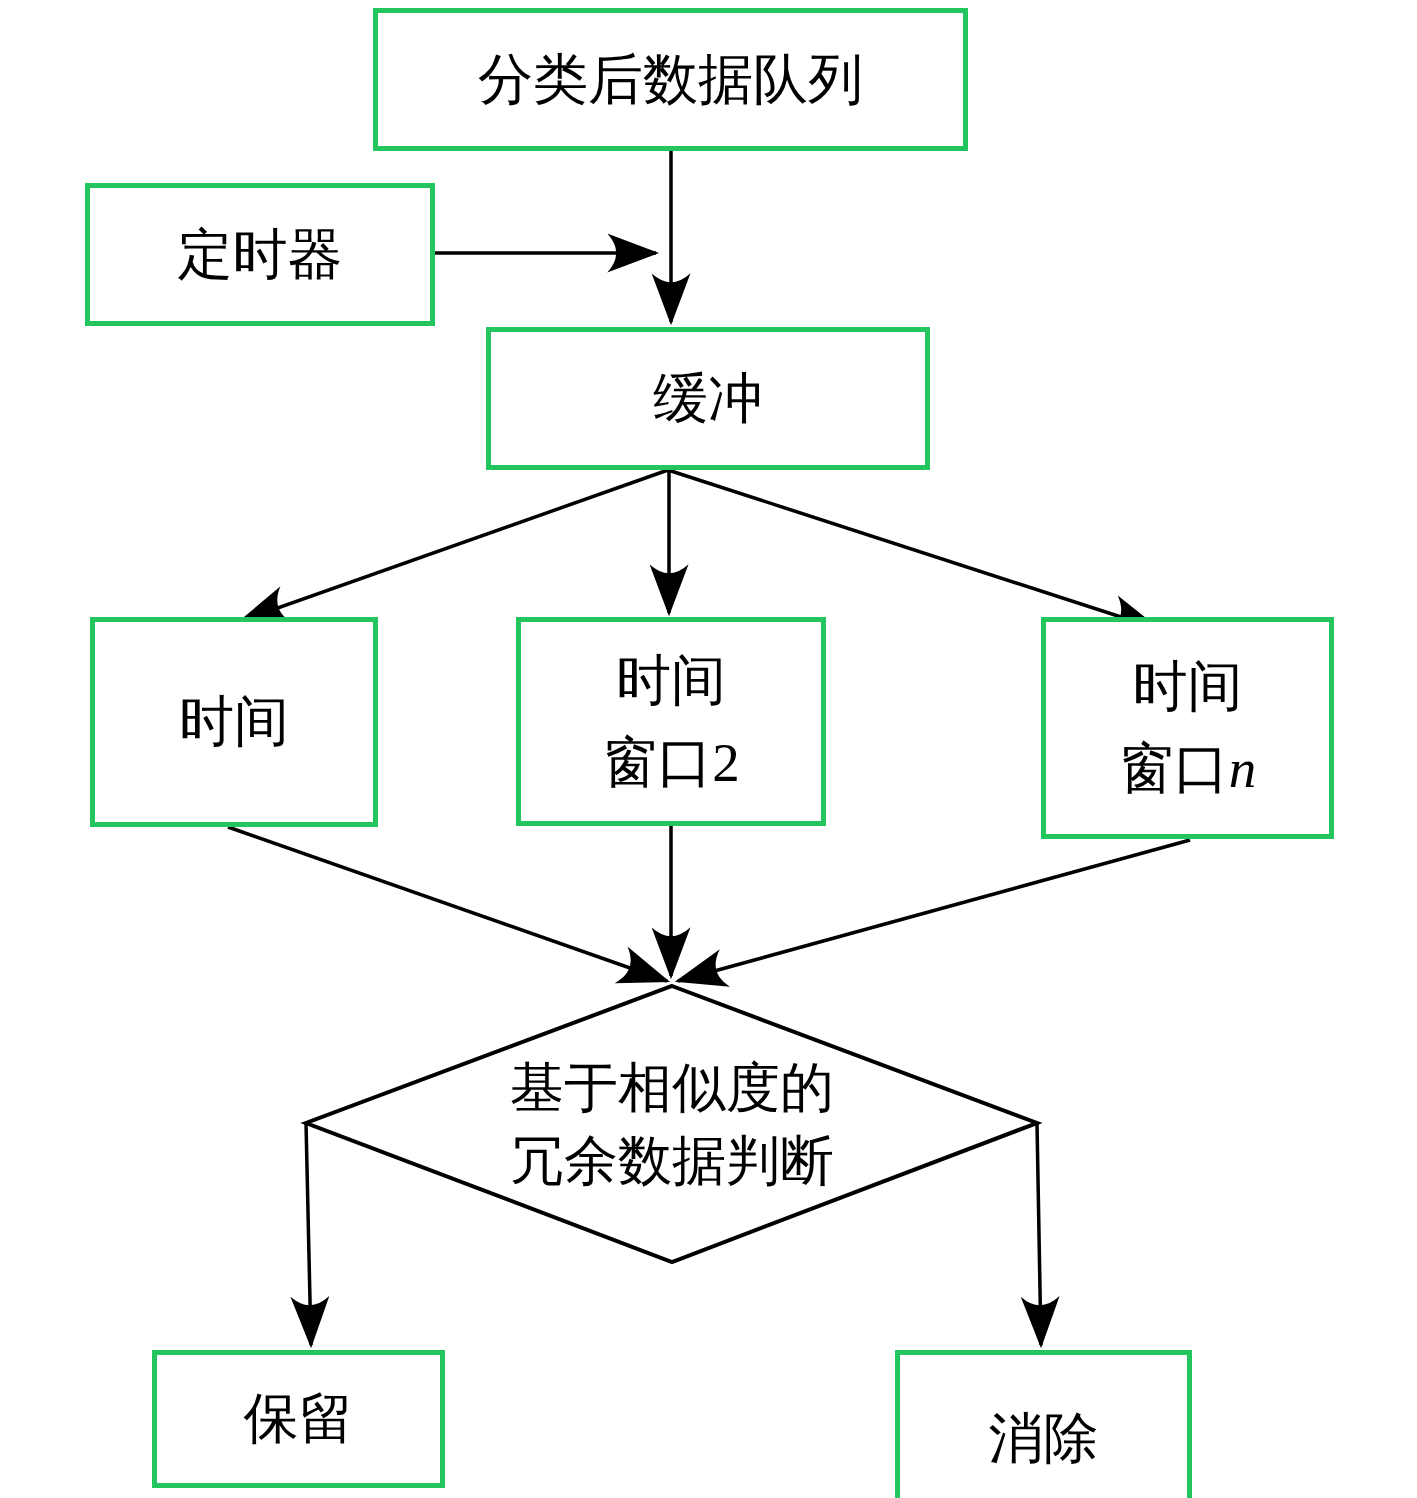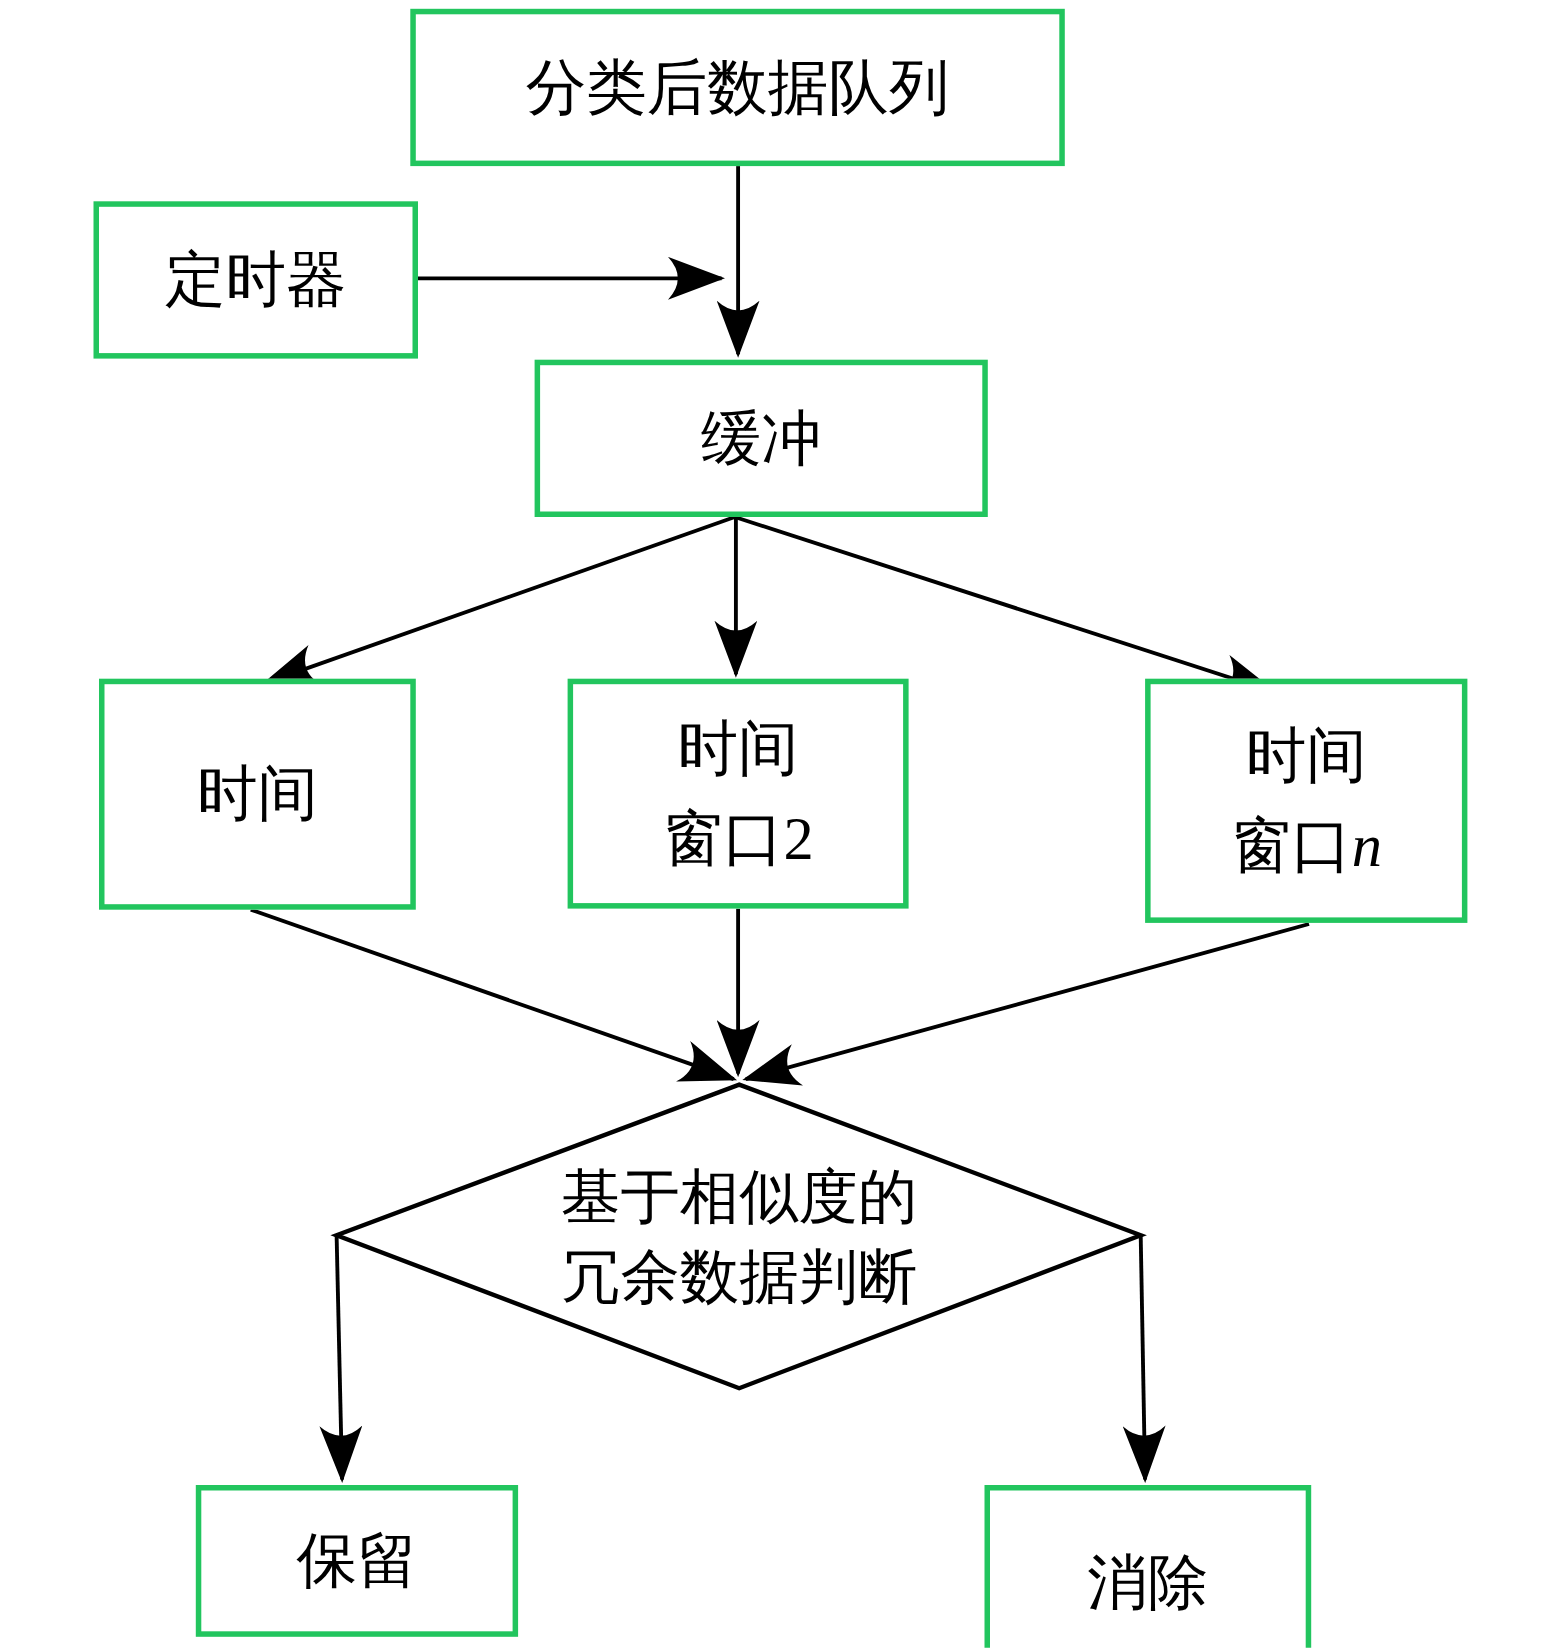--- a/index.html
+++ b/index.html
@@ -40,26 +40,26 @@
     flex-direction: column;
     align-items: center;
     text-align: center;
     font-size: 54px;
     line-height: 73px;
     white-space: nowrap;
   }
   .italic { font-style: italic; }
   
   #node-queue     { left: 373px;  top: 8px;    width: 595px; height: 143px; }
-  #node-timer     { left: 85px;   top: 183px;  width: 295px; height: 143px; }
-  #node-buffer    { left: 486px;  top: 327px;  width: 412px; height: 143px; }
+  #node-timer     { left: 85px;   top: 183px;  width: 350px; height: 143px; }
+  #node-buffer    { left: 486px;  top: 327px;  width: 444px; height: 143px; }
   #node-window1   { left: 90px;   top: 617px;  width: 288px; height: 210px; }
   #node-window2   { left: 516px;  top: 617px;  width: 310px; height: 209px; }
   #node-window-n  { left: 1041px; top: 617px;  width: 293px; height: 222px; }
-  #node-keep      { left: 178px;  top: 1350px; width: 293px; height: 138px; }
+  #node-keep      { left: 152px;  top: 1350px; width: 293px; height: 138px; }
   #node-eliminate { left: 895px;  top: 1350px; width: 297px; height: 178px; }
 </style>
 </head>
 <body>
 
 <div id="canvas">
 
   <svg id="edges" viewBox="0 0 1417 1498" xmlns="http://www.w3.org/2000/svg">
     <defs>
       <marker id="ah" viewBox="0 0 16 12" refX="15" refY="6" markerWidth="52" markerHeight="39" orient="auto" markerUnits="userSpaceOnUse">

